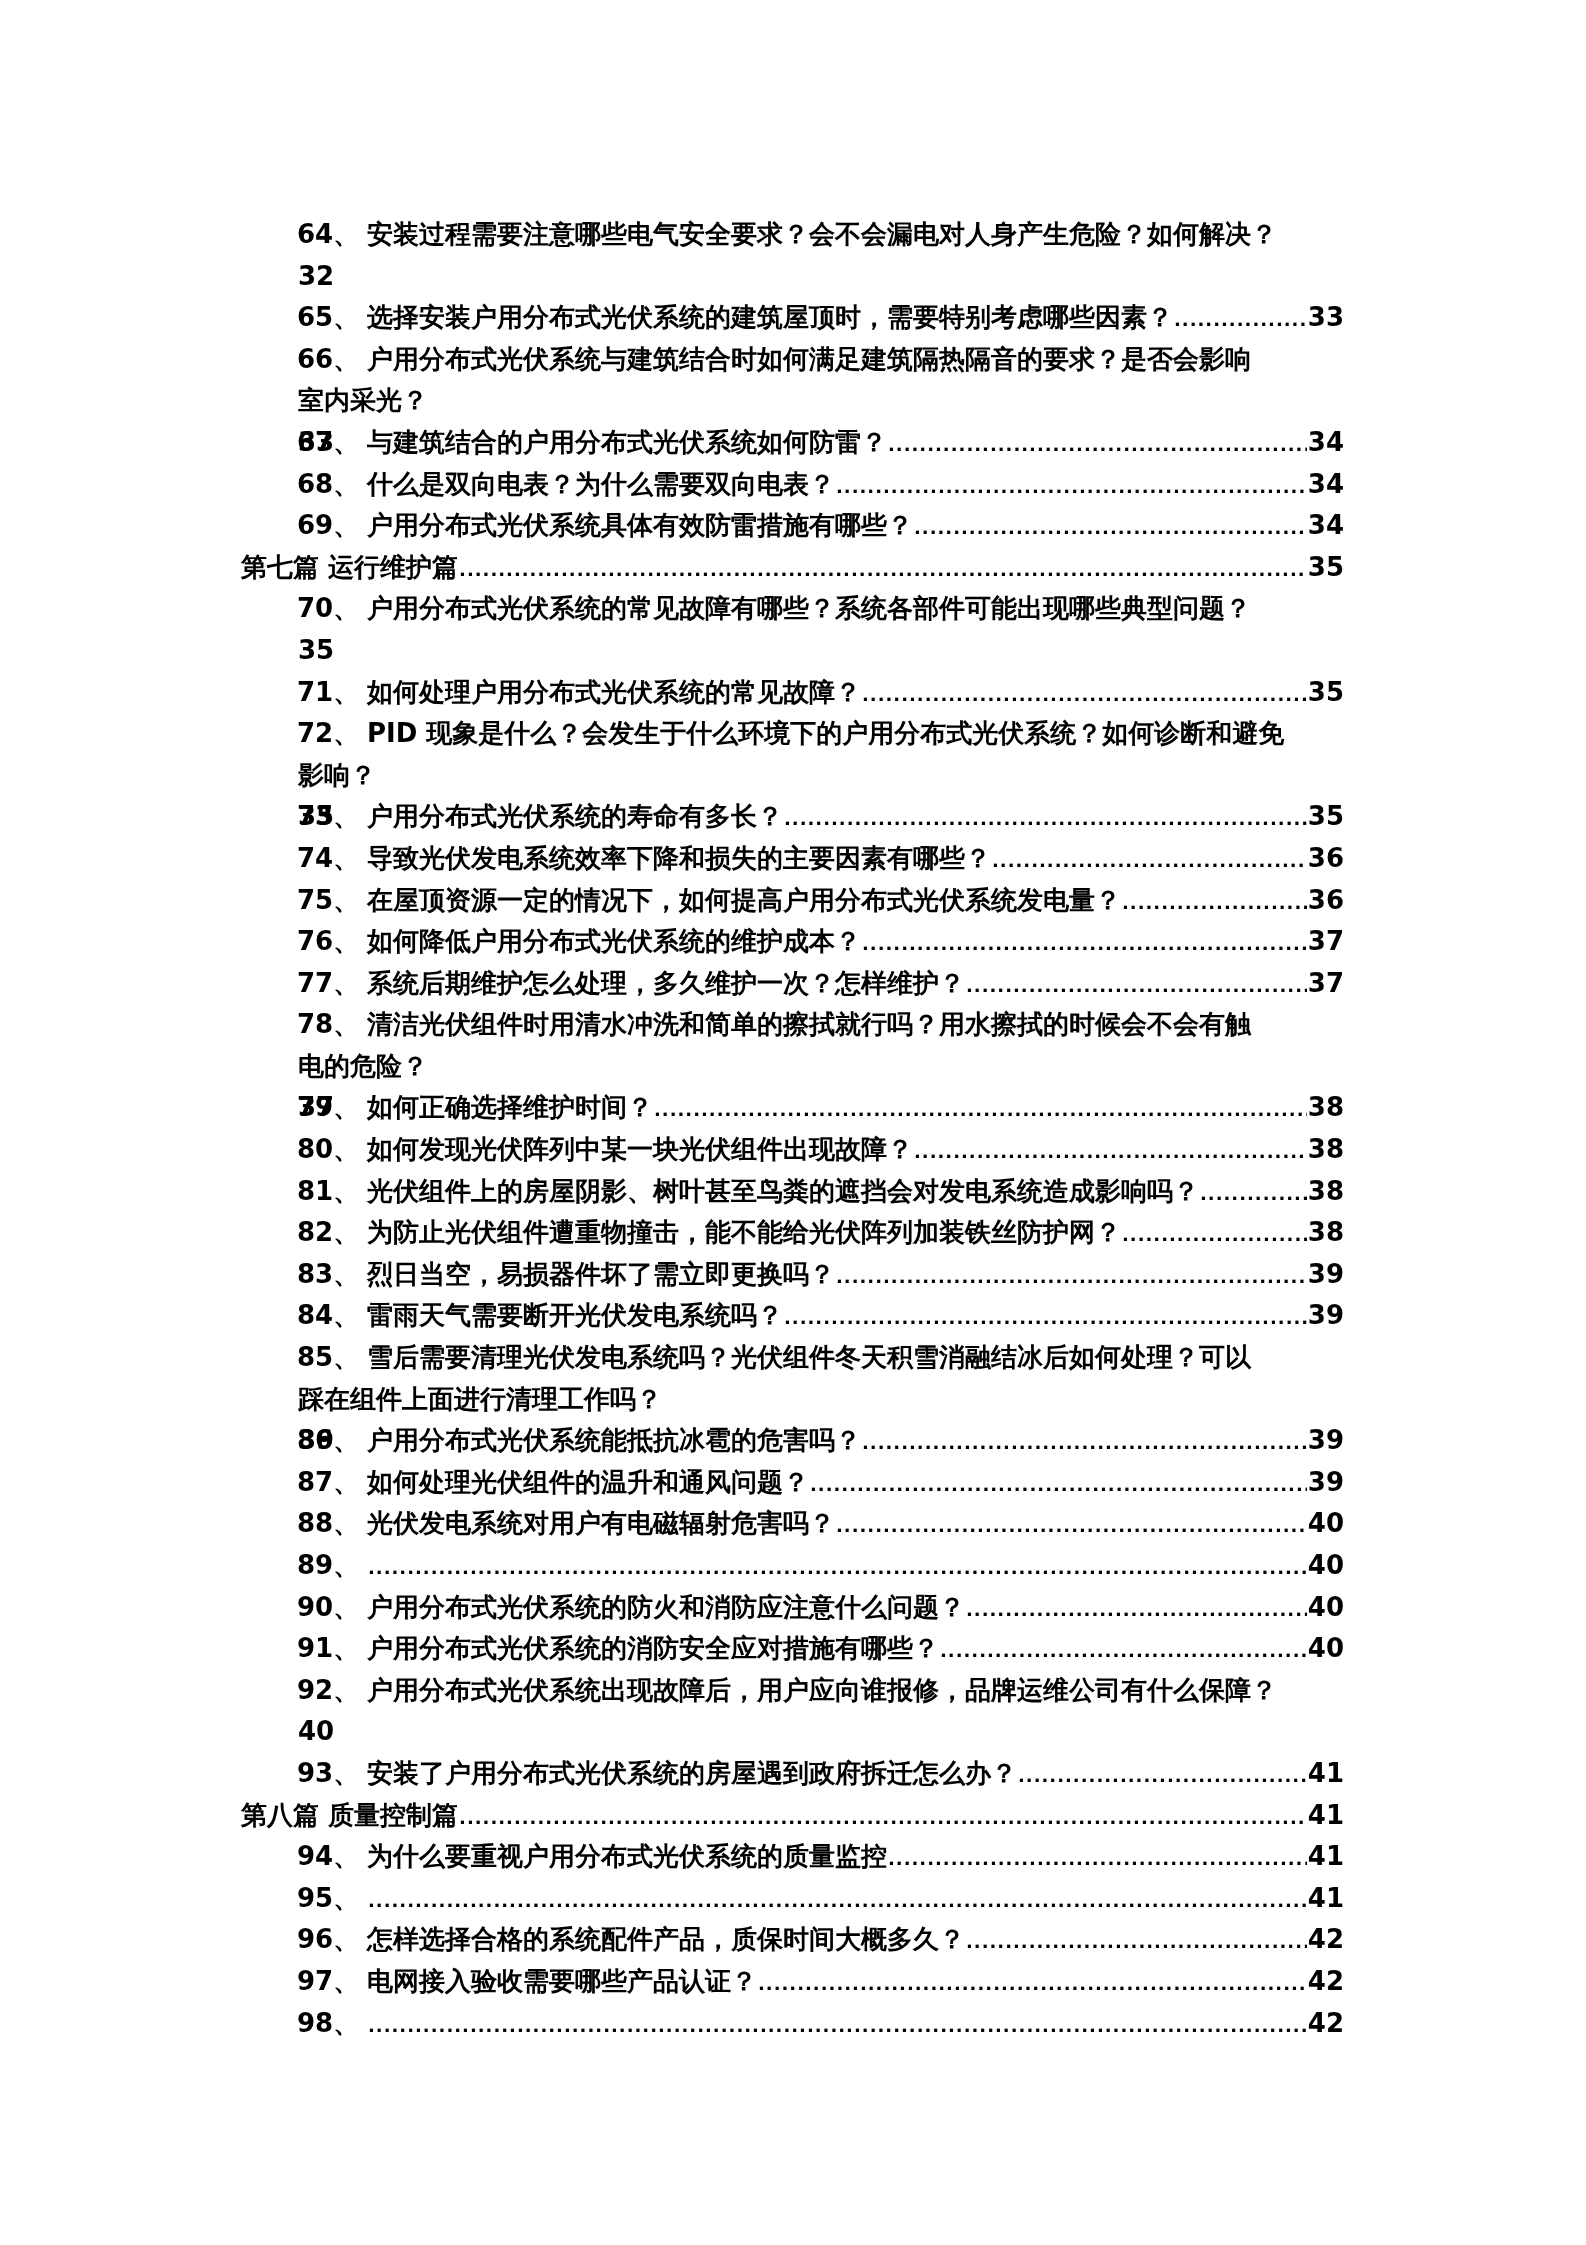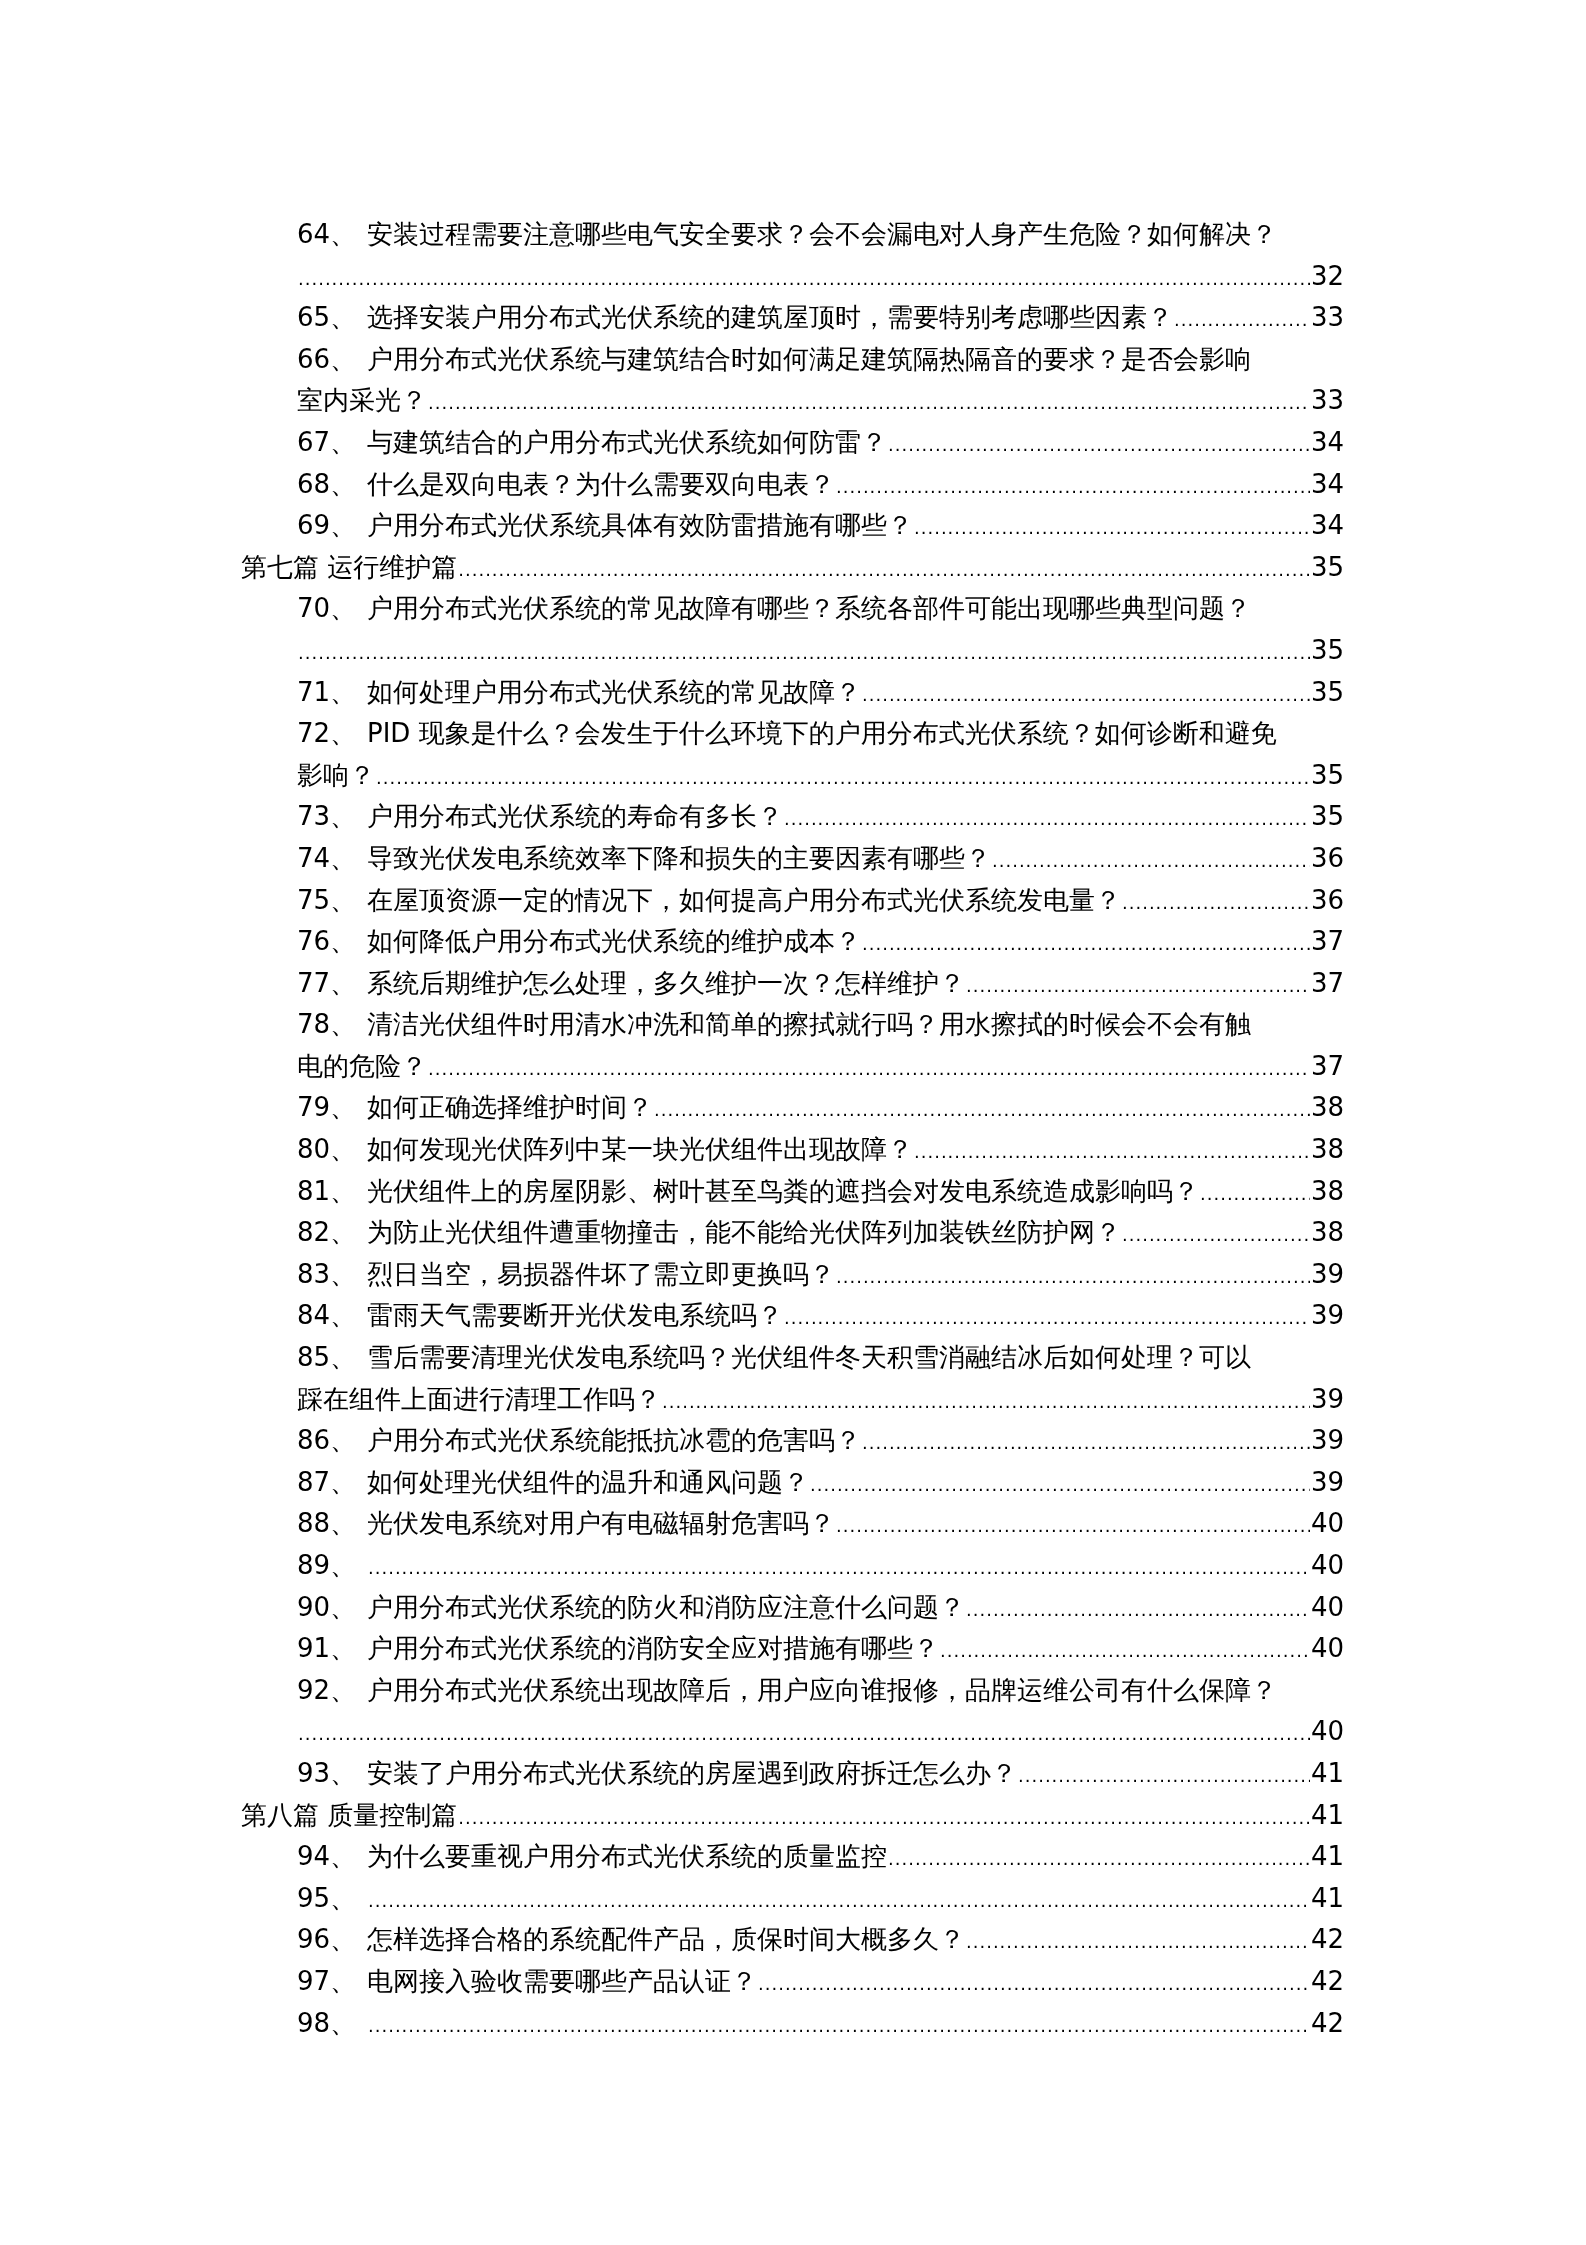--- a/index.html
+++ b/index.html
@@ -1,23 +1,23 @@
 <!DOCTYPE html>
 <html><head>
 <meta charset="utf-8">
 <style>
   html, body { margin:0; padding:0; background:#ffffff; }
   body { width:1586px; height:2245px; position:relative; overflow:hidden;
          font-family:"DejaVu Sans","Liberation Sans",sans-serif; color:#000; }
-  .toc { position:absolute; left:0; top:214px; width:1586px; }
+  .toc { position:absolute; left:0; top:214px; width:1586px;font-weight:bold; }
   .line { position:relative; height:41.6px; line-height:41.6px; font-size:26px;
           white-space:nowrap; display:flex; align-items:baseline; }
   .line.item { margin-left:297px; width:1047px; }
   .line.chapter { margin-left:241px; width:1103px; }
-  .line.cont { margin-left:297px; width:1047px; }
+  .line.cont { margin-left:297px; width:1047px;flex-direction:column; }
   .line.wrap-first { margin-left:297px; width:1065px; }
   .num { display:inline-block; width:70px; }
   .txt { display:inline-block; }
   .lead { flex:1; overflow:hidden; margin:0 1px; letter-spacing:1px; color:#000; }
   .lead::before { content:"................................................................................................................................................................................................................................................................................"; font-size:18px; }
   .page { text-align:right; }
 </style>
 </head>
 <body>
 

